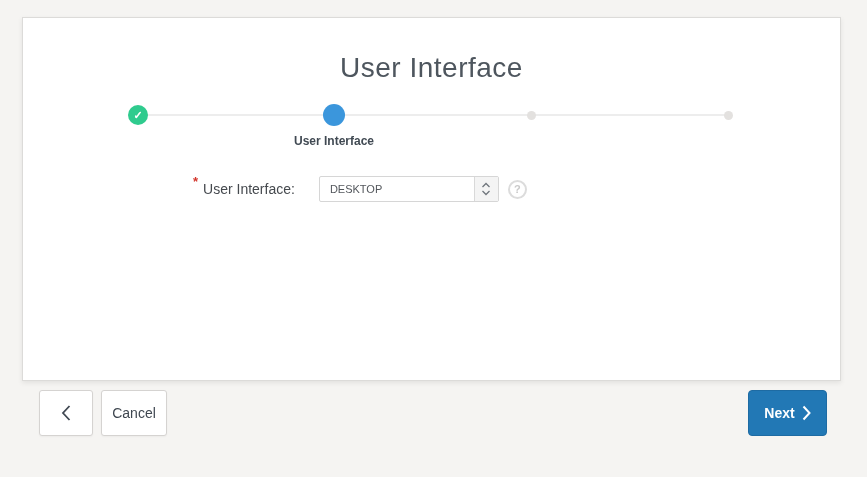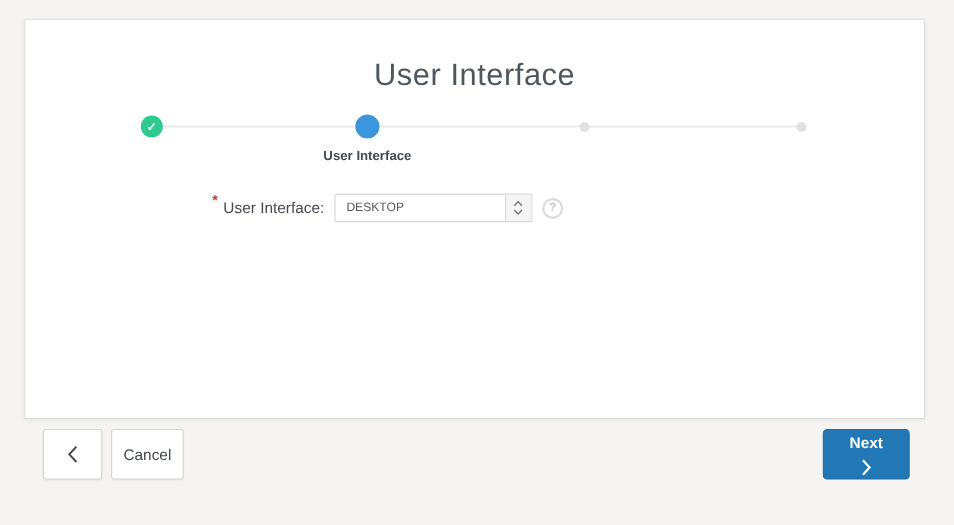--- a/index.html
+++ b/index.html
@@ -97,21 +97,21 @@
     color: #d3352b;
     font-size: 13px;
     font-weight: bold;
     align-self: flex-start;
     margin-top: -2px;
     margin-right: 5px;
   }
   .field-label {
     font-size: 14px;
     color: #45494e;
-    margin-right: 9px;
+    margin-right: 24px;
   }
   .select-box {
     width: 180px;
     height: 26px;
     box-sizing: border-box;
     border: 1px solid #d6d6d6;
     border-radius: 2px;
     background: #ffffff;
     display: flex;
     align-items: stretch;
@@ -179,21 +179,20 @@
     background: #2278b5;
     border: 1px solid #1e6ba3;
     border-radius: 4px;
     color: #ffffff;
     font-size: 14px;
     font-weight: bold;
     display: flex;
     align-items: center;
     justify-content: center;
     gap: 7px;
-    flex-direction: column;
   }
   .icon-svg { display: block; }
 </style>
 </head>
 <body>
 
 <div class="card">
 
   <div class="page-title">User Interface</div>
 

